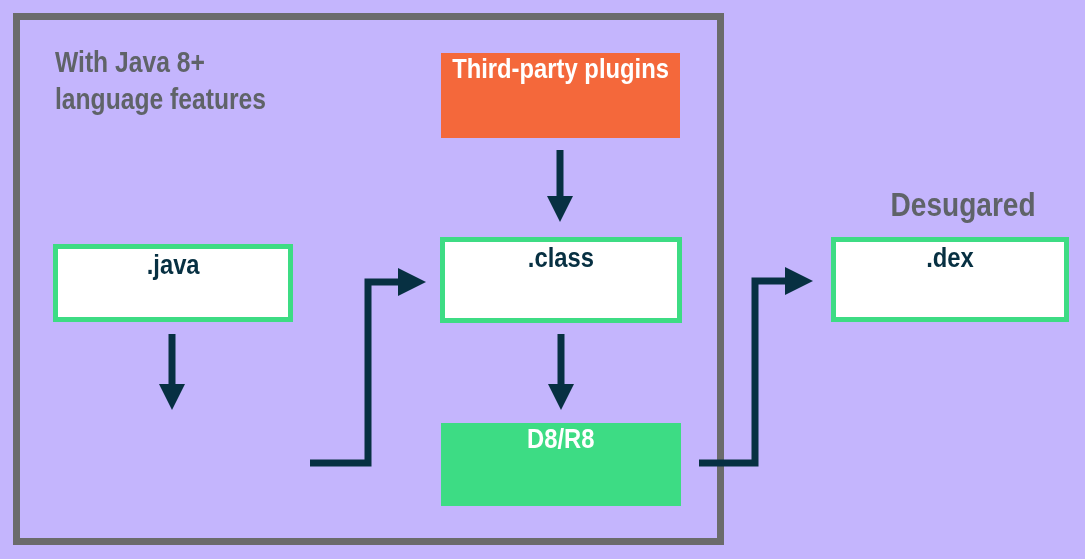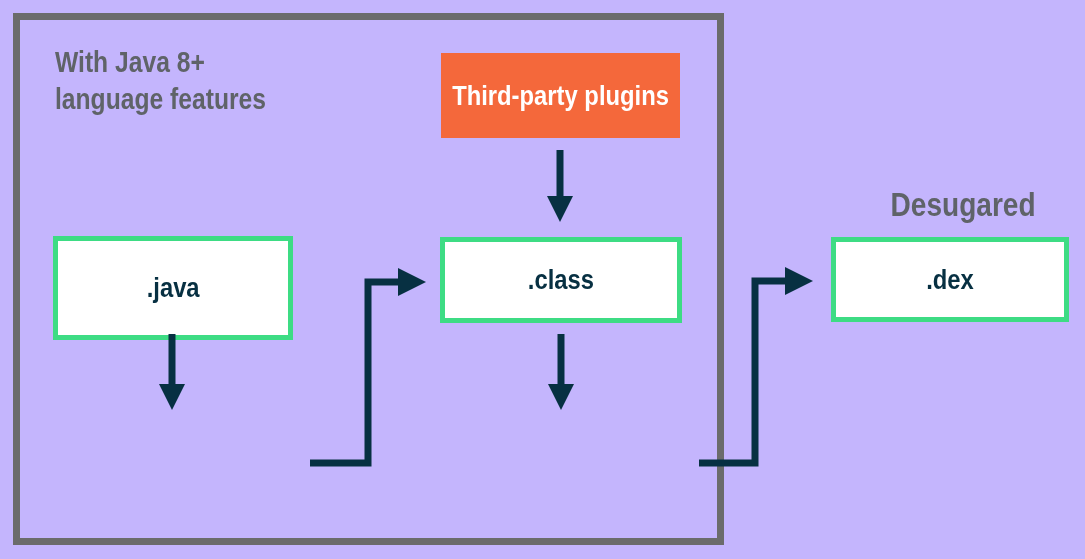--- a/index.html
+++ b/index.html
@@ -53,21 +53,21 @@
   }
   .desugared .squeeze {
     display: inline-block;
     transform: scaleX(0.85);
     transform-origin: right center;
   }
   .node {
     position: absolute;
     box-sizing: border-box;
     display: flex;
-    align-items: center;
+    align-items: flex-start;
     justify-content: center;
     font-weight: bold;
     font-size: 28px;
     white-space: nowrap;
   }
   .node .squeeze {
     display: inline-block;
     transform: scaleX(0.85);
     transform-origin: center center;
   }
@@ -78,21 +78,21 @@
   }
   .node.fill-green {
     background: var(--c-green, #3ddc84);
     color: #ffffff;
   }
   .node.fill-orange {
     background: var(--c-orange, #f4683b);
     color: #ffffff;
   }
   #node-plugins { left: 441px; top: 53px;  width: 239px; height: 85px; }
-  #node-java    { left: 53px;  top: 236px; width: 240px; height: 104px; }
+  #node-java    { left: 53px;  top: 244px; width: 240px; height: 78px; }
   #node-class   { left: 440px; top: 237px; width: 242px; height: 86px; }
   #node-dex     { left: 831px; top: 237px; width: 238px; height: 85px; }
   #node-javac   { left: 53px;  top: 422px; width: 242px; height: 84px; }
   #node-d8r8    { left: 441px; top: 423px; width: 240px; height: 83px; }
   svg.arrows {
     position: absolute;
     left: 0;
     top: 0;
     width: 1085px;
     height: 559px;
@@ -135,20 +135,23 @@
 
   <div class="node outline" id="node-dex">
     <span class="squeeze">.dex</span>
   </div>
 
   <div class="node outline" id="node-class">
     <span class="squeeze">.class</span>
   </div>
 
 
+  <div class="node fill-green" id="node-d8r8">
+    <span class="squeeze">D8/R8</span>
+  </div>
 
   <svg class="arrows" viewBox="0 0 1085 559" xmlns="http://www.w3.org/2000/svg">
     <g>
       <line class="shaft" x1="560" y1="150" x2="560" y2="198"></line>
       <polygon class="head" points="547,196 573,196 560,222"></polygon>
     </g>
     <g>
       <line class="shaft" x1="172" y1="334" x2="172" y2="386"></line>
       <polygon class="head" points="159,384 185,384 172,410"></polygon>
     </g>

